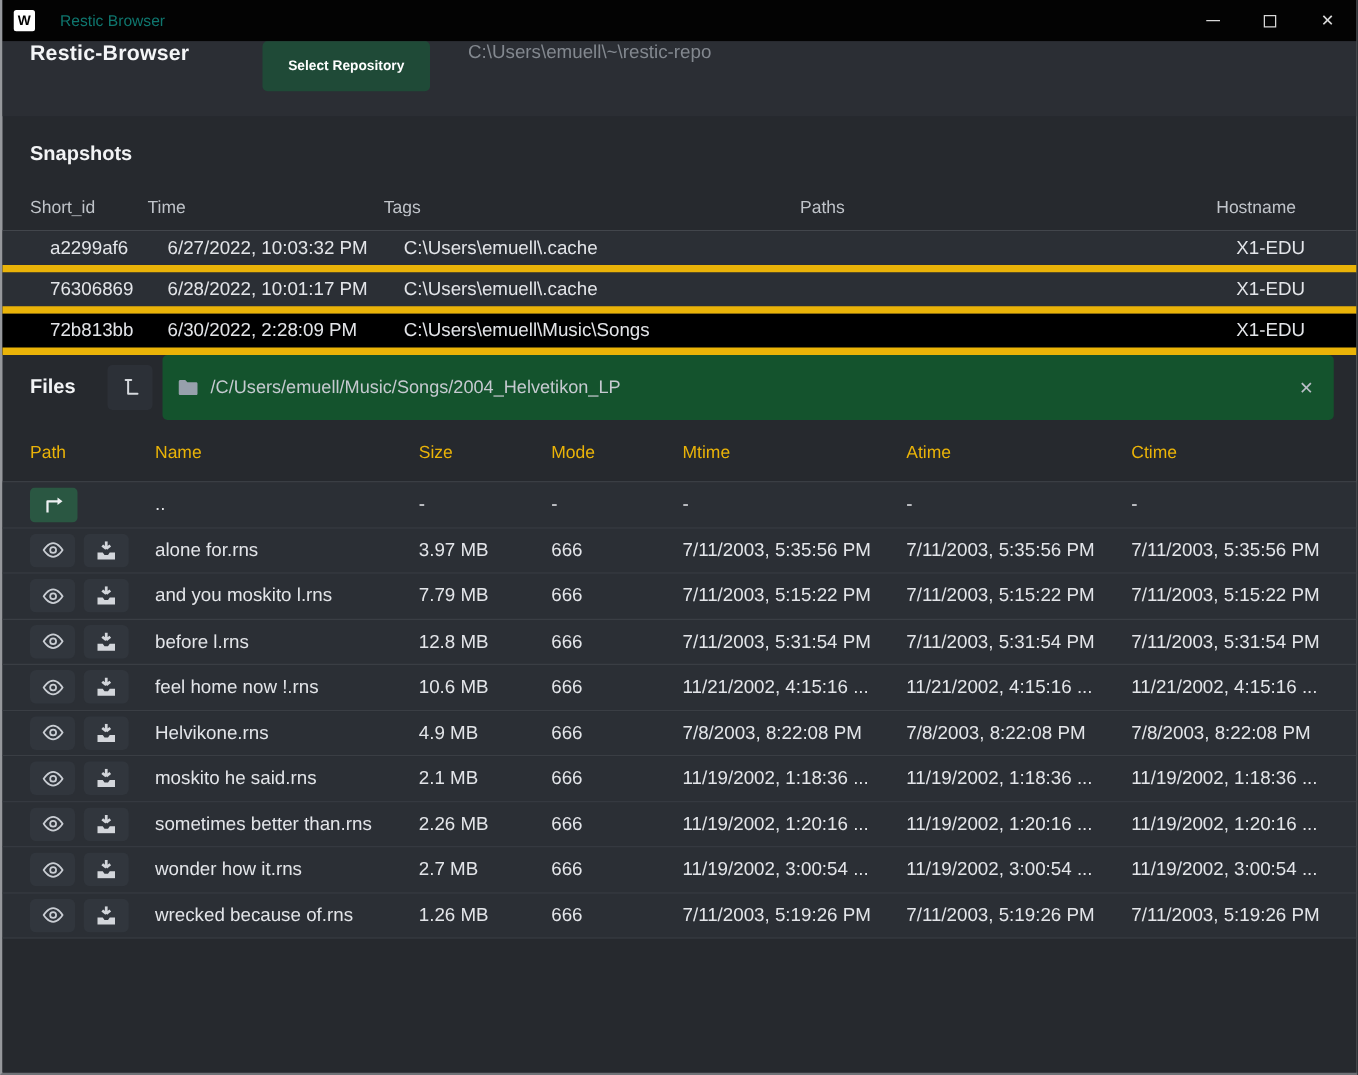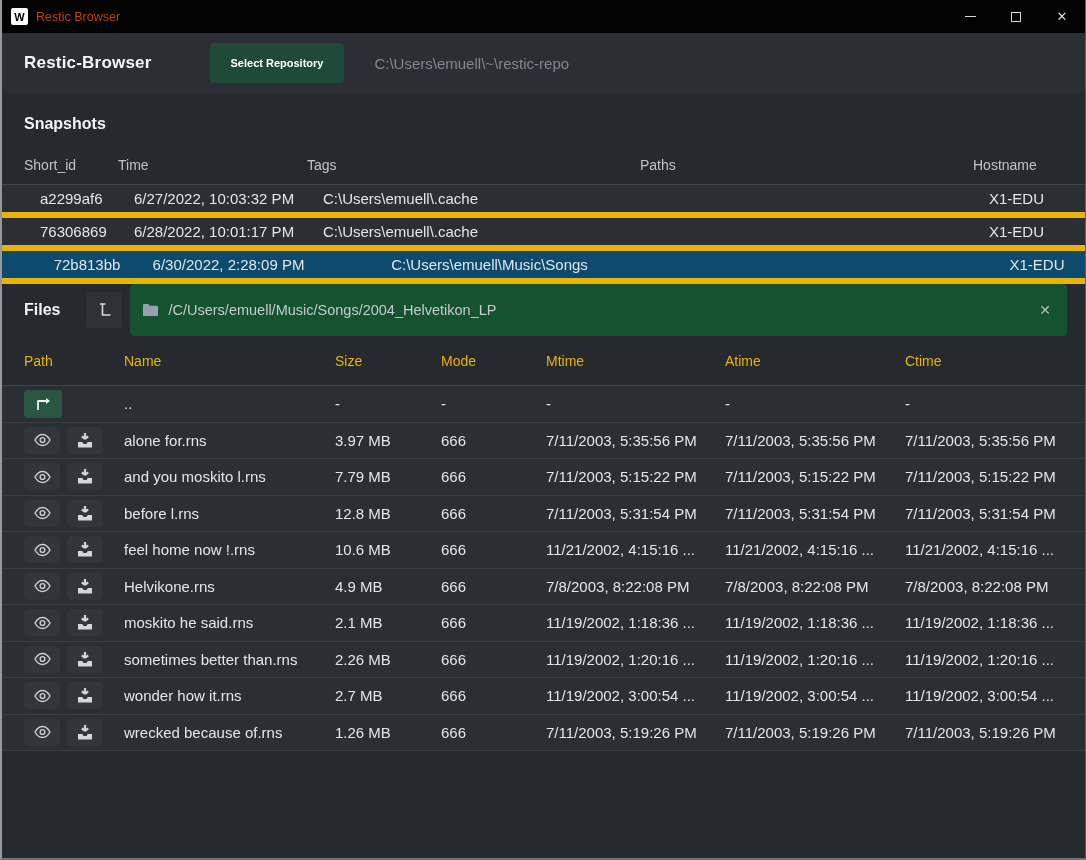--- a/index.html
+++ b/index.html
@@ -15,47 +15,47 @@
   }
   
   .titlebar {
     height:33px; background:#030303; display:flex; align-items:center; flex-shrink:0;
   }
   .appicon {
     width:17px; height:17px; margin-left:9px; background:#ffffff; color:#000;
     font-weight:bold; font-size:11px; display:flex; align-items:center; justify-content:center;
     border-radius:2px;
   }
-  .wintitle { margin-left:8px; font-size:12.5px; color:#c2410c; }
+  .wintitle { margin-left:20px; font-size:12.5px; color:#0f766e; }
   .winctrls { margin-left:auto; display:flex; height:100%; }
   .wbtn { width:46px; height:100%; display:flex; align-items:center; justify-content:center; color:#d8d8d8; font-size:13px; }
   .minbar { display:block; width:11px; border-top:1.5px solid #d8d8d8; }
   .maxbox { display:block; width:10px; height:10px; border:1.2px solid #d8d8d8; }
   
   .toolbar {
-    height:60px; background:#2b2e34; display:flex; align-items:center; padding-left:22px; flex-shrink:0;
+    height:60px; background:#2b2e34; display:flex; padding-left:22px; flex-shrink:0;
   }
   .apptitle { font-size:17px; font-weight:bold; color:#f4f5f7; letter-spacing:.2px; }
   .repo-btn {
     margin-left:58px; height:40px; padding:0 21px; background:#1f4a37; color:#ffffff;
     border:none; border-radius:4px; font-family:inherit; font-size:11px; font-weight:bold; cursor:pointer;
   }
   .repo-path { margin-left:30px; font-size:15px; color:#83888f; }
   
   .sec-heading { padding:22px 0 0 22px; font-size:16px; font-weight:bold; color:#f2f3f5; }
   
   .snap-header {
     margin-top:12px; height:40px; display:flex; align-items:center; padding-left:22px;
     border-bottom:1px solid #42464c; font-size:14px; color:#c0c4ca;
   }
   .srow {
     height:33px; display:flex; align-items:center; padding-left:38px;
     background:#2b2f35; border-bottom:6px solid #eab308; font-size:15px; color:#e3e5e9;
   }
-  .srow.selected { background:#0c4a6e;text-align:center; }
+  .srow.selected { background:#000000; }
   .sc { overflow:hidden; white-space:nowrap; }
   .sc.sid { width:94px; }
   .sc.stime { width:189px; }
   .sc.spaths { width:333px; }
   .sc.stags { width:333px; }
   .sc.shost { flex:1; }
   
   .files-bar { height:52px; display:flex; align-items:center; padding:0 18px 0 22px; }
   .files-title { font-size:16px; font-weight:bold; color:#f2f3f5; }
   .tree-btn {

